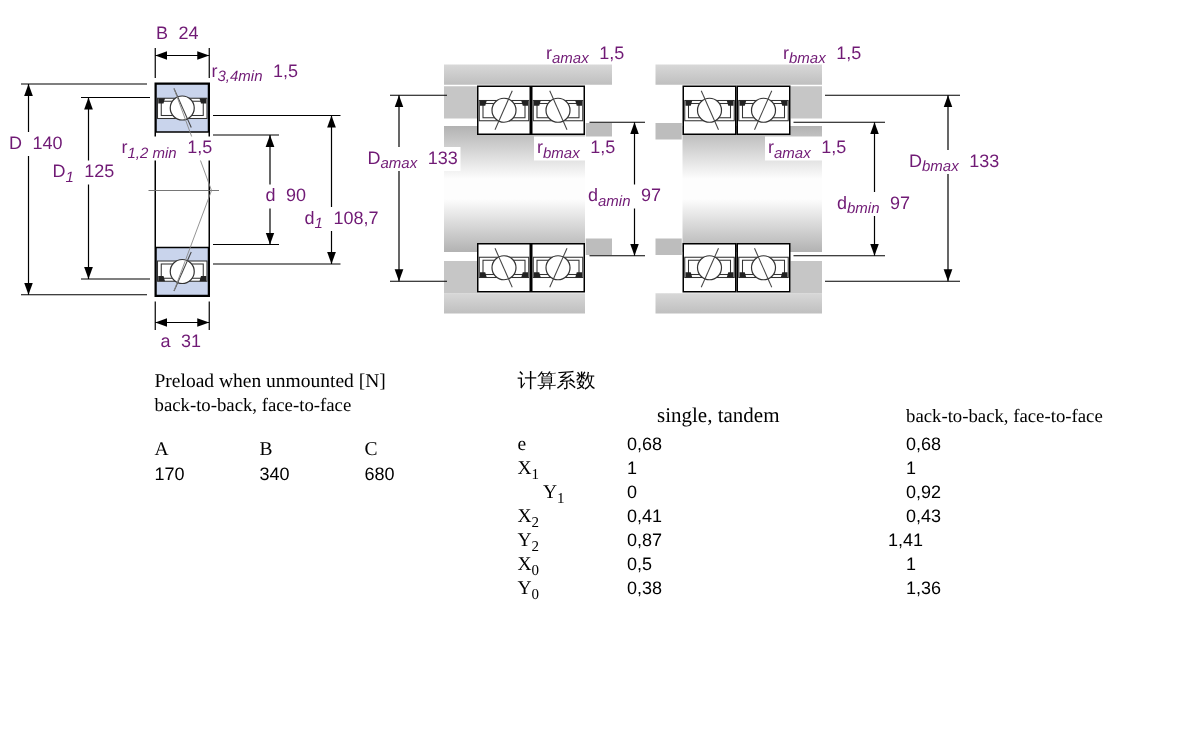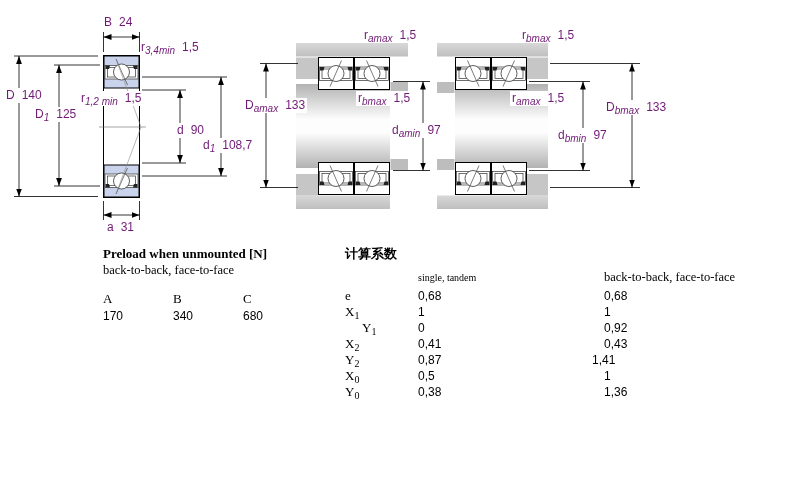--- a/index.html
+++ b/index.html
@@ -5,21 +5,21 @@
   html,body{margin:0;padding:0;background:#fff;}
   #canvas{position:relative;width:800px;height:500px;background:#fff;overflow:hidden;
           font-family:"Liberation Sans",sans-serif;}
   #drawing{position:absolute;left:0;top:0;}
   .dim{position:absolute;font:12px "Liberation Sans",sans-serif;color:#701a75;white-space:nowrap;line-height:14px;}
   .dim .sub{font-size:10px;position:relative;top:3px;font-style:italic;}
   .dim .val{margin-left:7px;}
   .whitebg{background:#fff;padding:0 2px;}
   .ser{font-family:"Liberation Serif",serif;font-size:13px;}
   .txt{position:absolute;color:#000;white-space:nowrap;line-height:15px;}
-  .bold{font-weight:bold;}
+  .bold{font-weight:normal;}
   .sansval{font:12px "Liberation Sans",sans-serif;}
   .rowlab{font-family:"Liberation Serif",serif;font-size:13px;}
   .rowlab .sub{font-size:10px;position:relative;top:3px;}
 </style>
 </head>
 <body>
 
 <div id="canvas">
 
 <svg id="drawing" width="800" height="500" viewBox="0 0 800 500">
@@ -156,21 +156,21 @@
   <span class="txt ser" style="left:103px;top:291px">A</span>
   <span class="txt ser" style="left:173px;top:291px">B</span>
   <span class="txt ser" style="left:243px;top:291px">C</span>
   <span class="txt sansval" style="left:103px;top:309px">170</span>
   <span class="txt sansval" style="left:173px;top:309px">340</span>
   <span class="txt sansval" style="left:243px;top:309px">680</span>
 </div>
 
 <div>
   <span class="txt ser bold" style="left:345px;top:246px">计算系数</span>
-  <span class="txt ser" style="left:418px;top:270px;font-size:10px">single, tandem</span>
+  <span class="txt ser" style="left:438px;top:270px;font-size:14px">single, tandem</span>
   <span class="txt ser" style="left:604px;top:270px;font-size:12.5px">back-to-back, face-to-face</span>
 
   <span class="txt rowlab" style="left:345px;top:288px"><span>e</span><span class="sub"></span></span>
   <span class="txt sansval" style="left:418px;top:289px">0,68</span>
   <span class="txt sansval" style="left:604px;top:289px">0,68</span>
 
   <span class="txt rowlab" style="left:345px;top:304px"><span>X</span><span class="sub">1</span></span>
   <span class="txt sansval" style="left:418px;top:305px">1</span>
   <span class="txt sansval" style="left:604px;top:305px">1</span>
 

